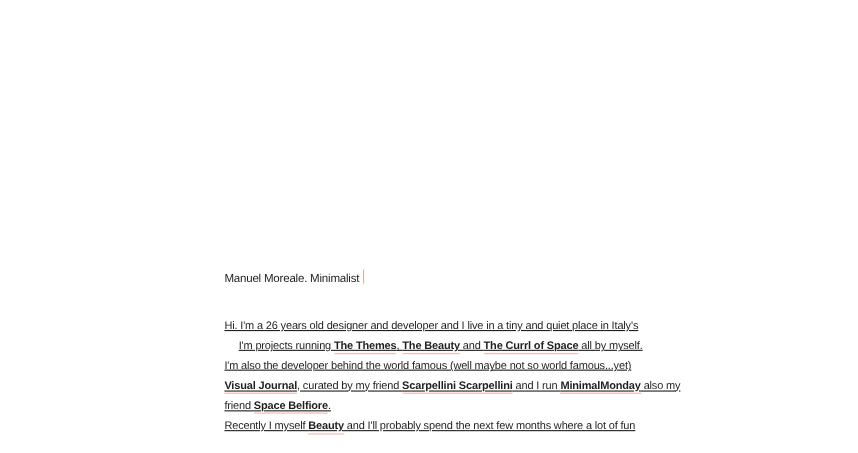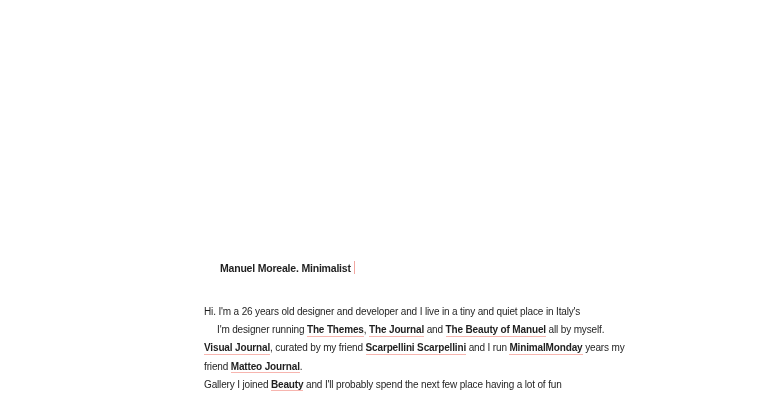--- a/index.html
+++ b/index.html
@@ -11,23 +11,23 @@
     overflow: hidden;
     font-family: "Liberation Sans", sans-serif;
   }
   .content {
     position: absolute;
     left: 204px;
     top: 245px;
     width: 390px;
   }
   .page-title {
-    margin: 16px;
+    margin: 0;
     font-size: 10.5px;
-    font-weight: 700;
+    font-weight: 400;
     letter-spacing: -0.2px;
     line-height: 13px;
     color: var(--text, #1f1f1f);
     white-space: nowrap;
   }
   .caret {
     display: inline-block;
     width: 1.5px;
     height: 13px;
     background: var(--caret, #f2a7a1);
@@ -36,38 +36,40 @@
   }
   .bio {
     margin-top: 28px;
     font-size: 10px;
     letter-spacing: -0.15px;
     line-height: 18.2px;
     color: var(--text, #1f1f1f);
   }
   .line {
     white-space: nowrap;
+    text-decoration: underline;
   }
   .line.indent {
     padding-left: 13px;
   }
   a.link {
     font-weight: 700;
     color: inherit;
     text-decoration: none;
     border-bottom: 1px solid var(--underline, #f7b5af);
     padding-bottom: 0.5px;
     cursor: pointer;
   }
 </style>
 </head>
 <body style="background: rgb(255, 255, 255);">
 
 <main class="content">
   <h1 class="page-title"><span>Manuel Moreale. Minimalist</span><span class="caret"></span></h1>
   <div class="bio">
       <div class="line"><span>Hi. I'm a 26 years old designer and developer and I live in a tiny and quiet place in Italy's</span></div>
-      <div class="line indent"><span>I'm designer running </span><a class="link" href="#">The Themes</a><span>, </span><a class="link" href="#">The Journal</a><span> and </span><a class="link" href="#">The Beauty of Manuel</a><span> all by myself.</span></div>
-      <div class="line"><a class="link" href="#">Visual Journal</a><span>, curated by my friend </span><a class="link" href="#">Scarpellini Scarpellini</a><span> and I run </span><a class="link" href="#">MinimalMonday</a><span> years my</span></div>
-      <div class="line"><span>friend </span><a class="link" href="#">Matteo Journal</a><span>.</span></div>
-      <div class="line"><span>Gallery I joined </span><a class="link" href="#">Beauty</a><span> and I'll probably spend the next few place having a lot of fun</span></div>
+      <div class="line indent"><span>I'm projects running </span><a class="link" href="#">The Themes</a><span>, </span><a class="link" href="#">The Beauty</a><span> and </span><a class="link" href="#">The Currl of Space</a><span> all by myself.</span></div>
+      <div class="line"><span>I'm also the developer behind the world famous (well maybe not so world famous...yet)</span></div>
+      <div class="line"><a class="link" href="#">Visual Journal</a><span>, curated by my friend </span><a class="link" href="#">Scarpellini Scarpellini</a><span> and I run </span><a class="link" href="#">MinimalMonday</a><span> also my</span></div>
+      <div class="line"><span>friend </span><a class="link" href="#">Space Belfiore</a><span>.</span></div>
+      <div class="line"><span>Recently I myself </span><a class="link" href="#">Beauty</a><span> and I'll probably spend the next few months where a lot of fun</span></div>
     </div>
 </main>
 
 </body></html>

